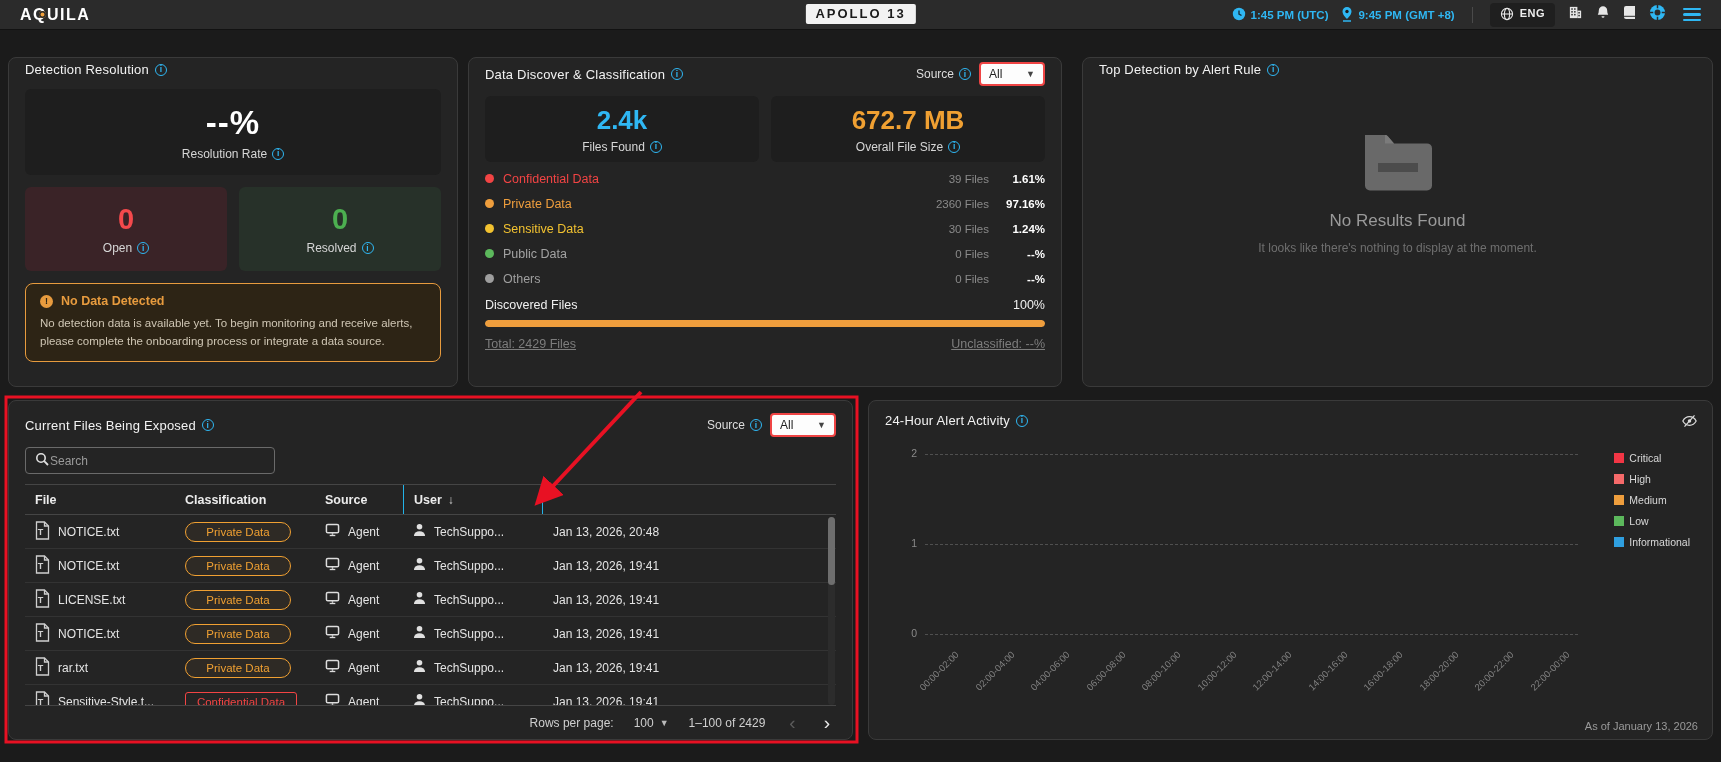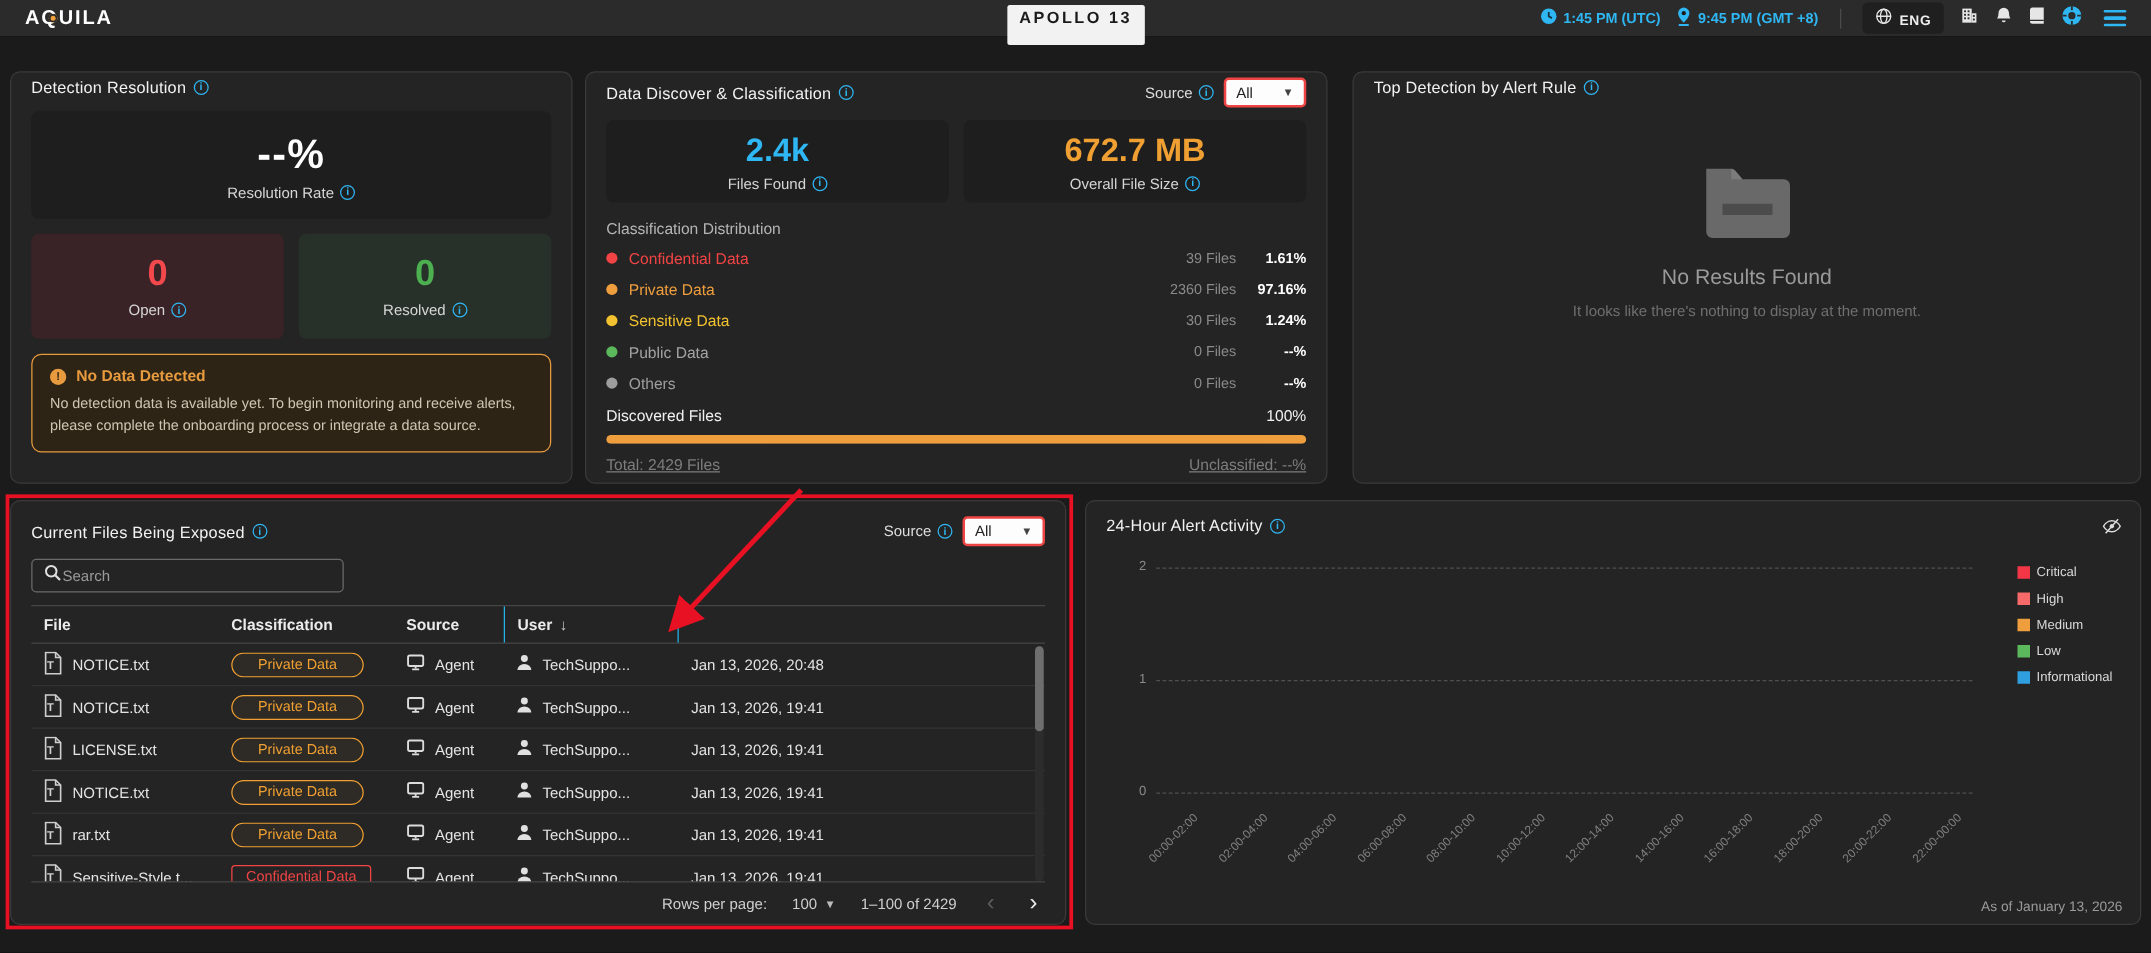--- a/index.html
+++ b/index.html
@@ -13,26 +13,26 @@
     position:absolute; left:0; top:0; width:100%; height:30px;
     background:#2b2b2b; border-bottom:1px solid #121212;
     display:flex; align-items:center; padding:0 20px;
   }
   .logo { position:relative; font-size:16px; font-weight:bold; letter-spacing:1.5px; color:#fff; }
   .logo-eye { position:absolute; left:19px; top:5px; width:7px; height:7px; border-radius:50%;
     background:#f2a13c; box-shadow:0 0 0 1.5px #2b2b2b inset; }
   .app-title {
     position:absolute; left:50%; top:4px; transform:translateX(-50%);
     background:#f2f2f2; color:#1a1a1a; font-weight:bold; font-size:13px;
-    letter-spacing:2px; padding:2px 10px 15px; border-radius:2px;
+    letter-spacing:2px; padding:2px 10px 3px; border-radius:2px;
   }
   .topbar-right { margin-left:auto; display:flex; align-items:center; gap:13px;font-weight:bold; }
   .time-item { display:flex; align-items:center; gap:5px; color:#2fb7f3; font-size:11.5px; white-space:nowrap; }
   .tb-divider { width:1px; height:16px; background:#4a4a4a; margin:0 4px; }
-  .lang-chip { display:flex; align-items:flex-end; gap:6px; background:#1f1f1f; border-radius:4px;
+  .lang-chip { display:flex; align-items:flex-start; gap:6px; background:#1f1f1f; border-radius:4px;
     padding:4px 10px; font-size:11px; color:#eee; letter-spacing:0.5px; }
   .tb-icon { display:flex; align-items:center; justify-content:center; cursor:pointer; }
   .burger { display:flex; flex-direction:column; gap:3px; margin-left:4px; cursor:pointer; }
   .burger span { display:block; width:18px; height:2.6px; background:#2fb7f3; border-radius:2px; }
   
   .panel { position:absolute; background:#242424; border:1px solid #3a3a3a; border-radius:8px; padding:4px 16px; }
   .p1 { left:8px;   top:57px;  width:450px; height:330px; }
   .p2 { left:468px; top:57px;  width:594px; height:330px; }
   .p3 { left:1082px;top:57px;  width:631px; height:330px; }
   .p4 { left:8px;   top:400px; width:845px; height:340px; padding:12px 16px; }
@@ -281,21 +281,20 @@
         </div>
       </div>
       <div class="stat-box">
         <div class="stat-value orange">672.7 MB</div>
         <div class="box-label">
           <span>Overall File Size</span>
           <span class="info-i">i</span>
         </div>
       </div>
     </div>
-    <div class="dist-title">Classification Distribution</div>
     <div class="dist-list">
 
         <div class="dist-row">
           <span class="dot" style="background: rgb(242, 68, 68);"></span>
           <span class="dist-label" style="color: rgb(242, 68, 68);">Confidential Data</span>
           <span class="dist-files">39 Files</span>
           <span class="dist-pct">1.61%</span>
         </div>
 
         <div class="dist-row">

